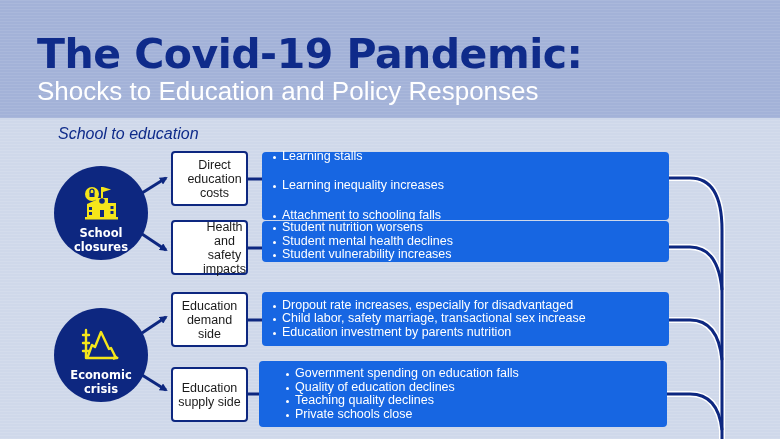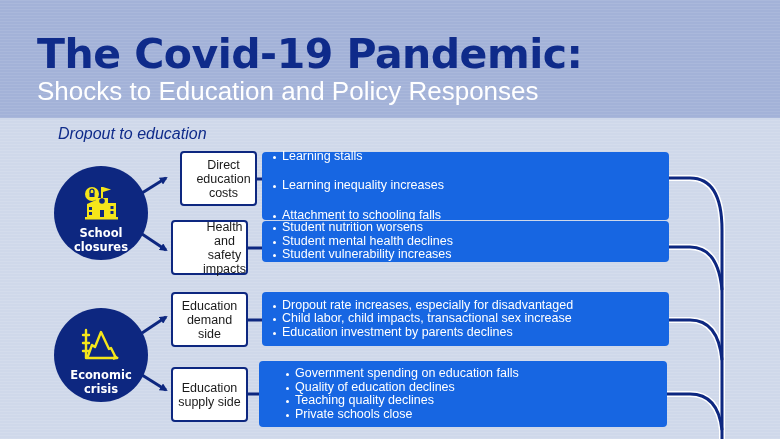--- a/index.html
+++ b/index.html
@@ -62,21 +62,21 @@
   }
 </style>
 </head>
 <body>
 
 <div class="header">
   <div class="title">The Covid-19 Pandemic:</div>
   <div class="subtitle">Shocks to Education and Policy Responses</div>
 </div>
 
-<div class="section-label">Dropout to education</div>
+<div class="section-label">School to education</div>
 
 <svg class="lines" width="780" height="439">
   <defs>
     <marker id="ah" markerWidth="8" markerHeight="8" refX="6" refY="4" orient="auto" markerUnits="userSpaceOnUse">
       <path d="M0,0 L8,4 L0,8 Z" fill="#0d2780"></path>
     </marker>
   </defs>
 
   <line x1="142" y1="193" x2="166" y2="178" stroke="#0d2780" stroke-width="3" marker-end="url(#ah)"></line>
   <line x1="142" y1="234" x2="166" y2="250" stroke="#0d2780" stroke-width="3" marker-end="url(#ah)"></line>
@@ -122,21 +122,21 @@
         <rect x="17" y="24" width="4" height="7"></rect>
         <rect x="27.5" y="20" width="3" height="3"></rect>
         <rect x="27.5" y="25" width="3" height="3"></rect>
       </g>
       <path d="M7,7 L7,5.2 A2,2 0 0 1 11,5.2 L11,7" fill="none" stroke="#0d2780" stroke-width="1.3"></path>
     </svg>
   </span>
   <div class="label">School closures</div>
 </div>
 
-<div class="cat-box" style="left:180px; top:151px;padding-left:12px;">Direct education costs</div>
+<div class="cat-box" style="left:171px; top:151px;padding-left:12px;">Direct education costs</div>
 <div class="cat-box" style="left:171px; top:220px;padding-left:32px;">Health and safety impacts</div>
 
 <ul class="bullets" style="left:262px; top:152px; width:407px; height:68px;gap:16px;">
   <li>Learning stalls</li>
   <li>Learning inequality increases</li>
   <li>Attachment to schooling falls</li>
 </ul>
 <ul class="bullets" style="left:262px; top:221px; width:407px; height:41px;">
   <li>Student nutrition worsens</li>
   <li>Student mental health declines</li>
@@ -155,21 +155,21 @@
     </svg>
   </span>
   <div class="label">Economic crisis</div>
 </div>
 
 <div class="cat-box" style="left:171px; top:292px;">Education demand side</div>
 <div class="cat-box" style="left:171px; top:367px;text-align:center;">Education supply side</div>
 
 <ul class="bullets" style="left:262px; top:292px; width:407px; height:54px;">
   <li>Dropout rate increases, especially for disadvantaged</li>
-  <li>Child labor, child impacts, transactional sex increase</li>
-  <li>Education investment by parents declines</li>
+  <li>Child labor, safety marriage, transactional sex increase</li>
+  <li>Education investment by parents nutrition</li>
 </ul>
 <ul class="bullets" style="left:259px; top:361px; width:408px; height:66px;padding-left:27px;">
   <li>Government spending on education falls</li>
   <li>Quality of education declines</li>
   <li>Teaching quality declines</li>
   <li>Private schools close</li>
 </ul>
 
 </body></html>

